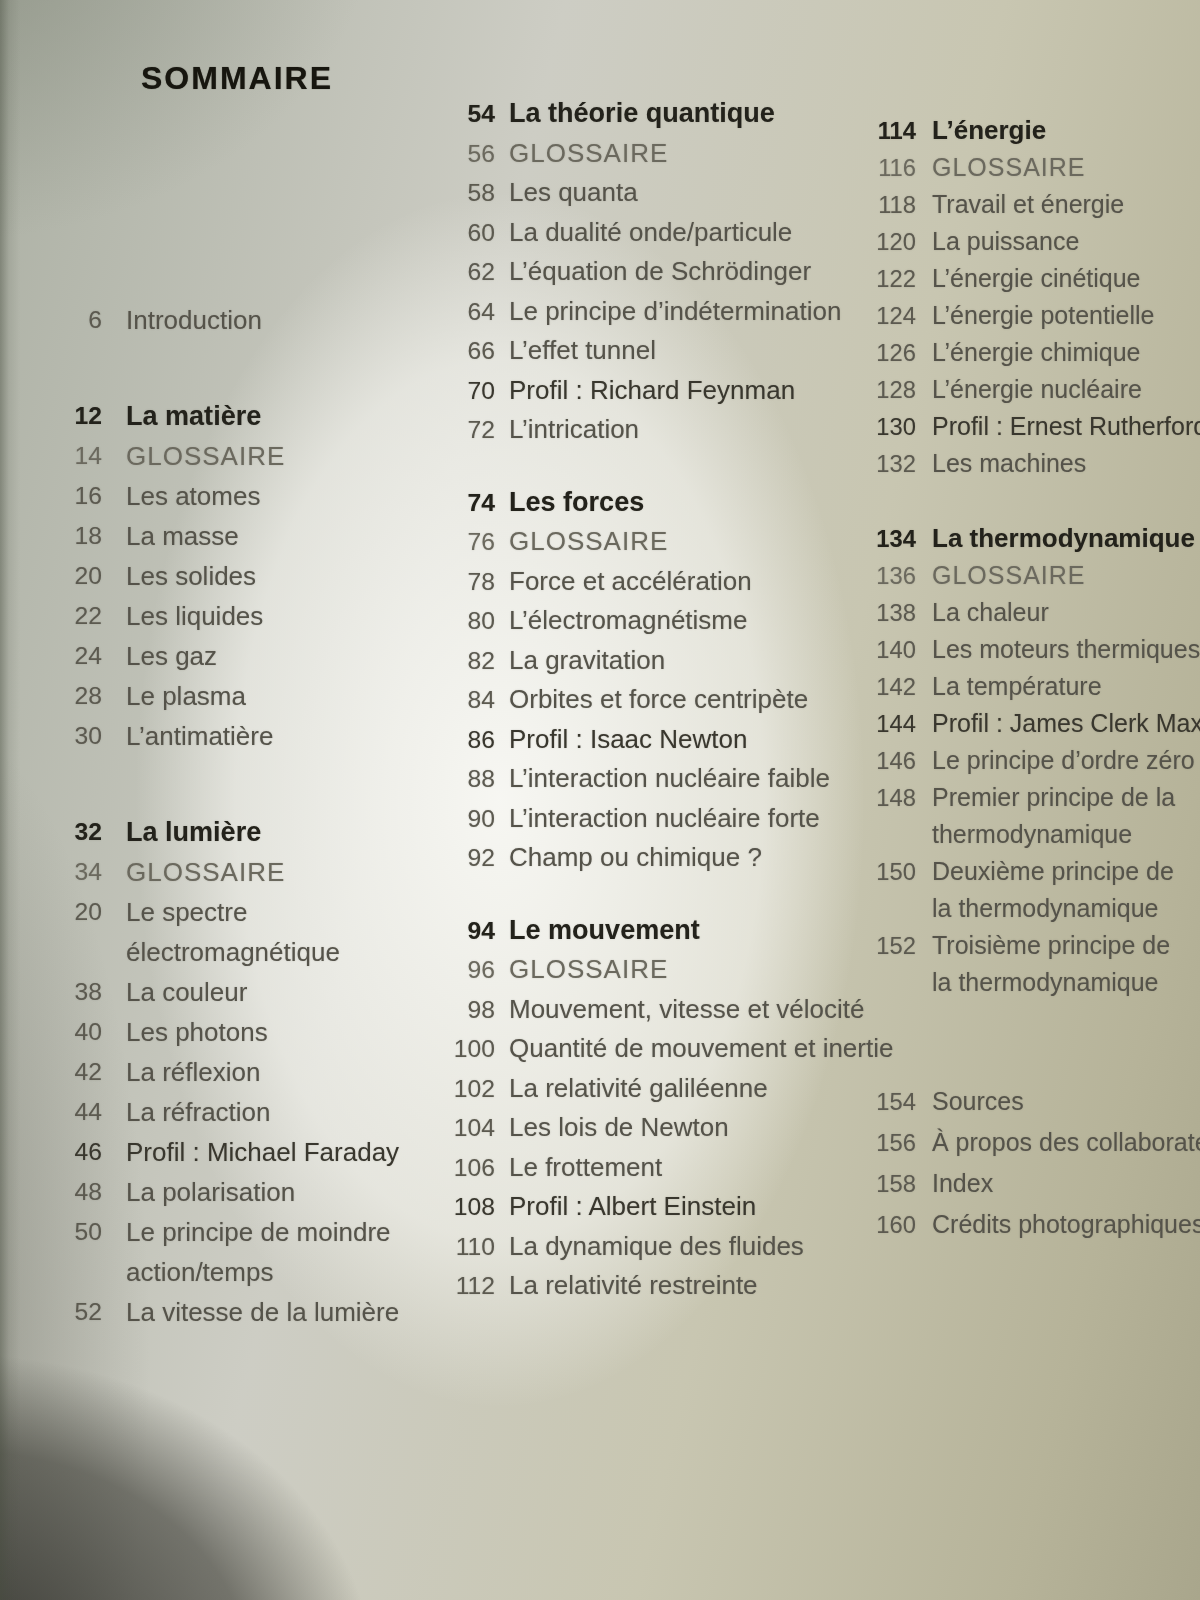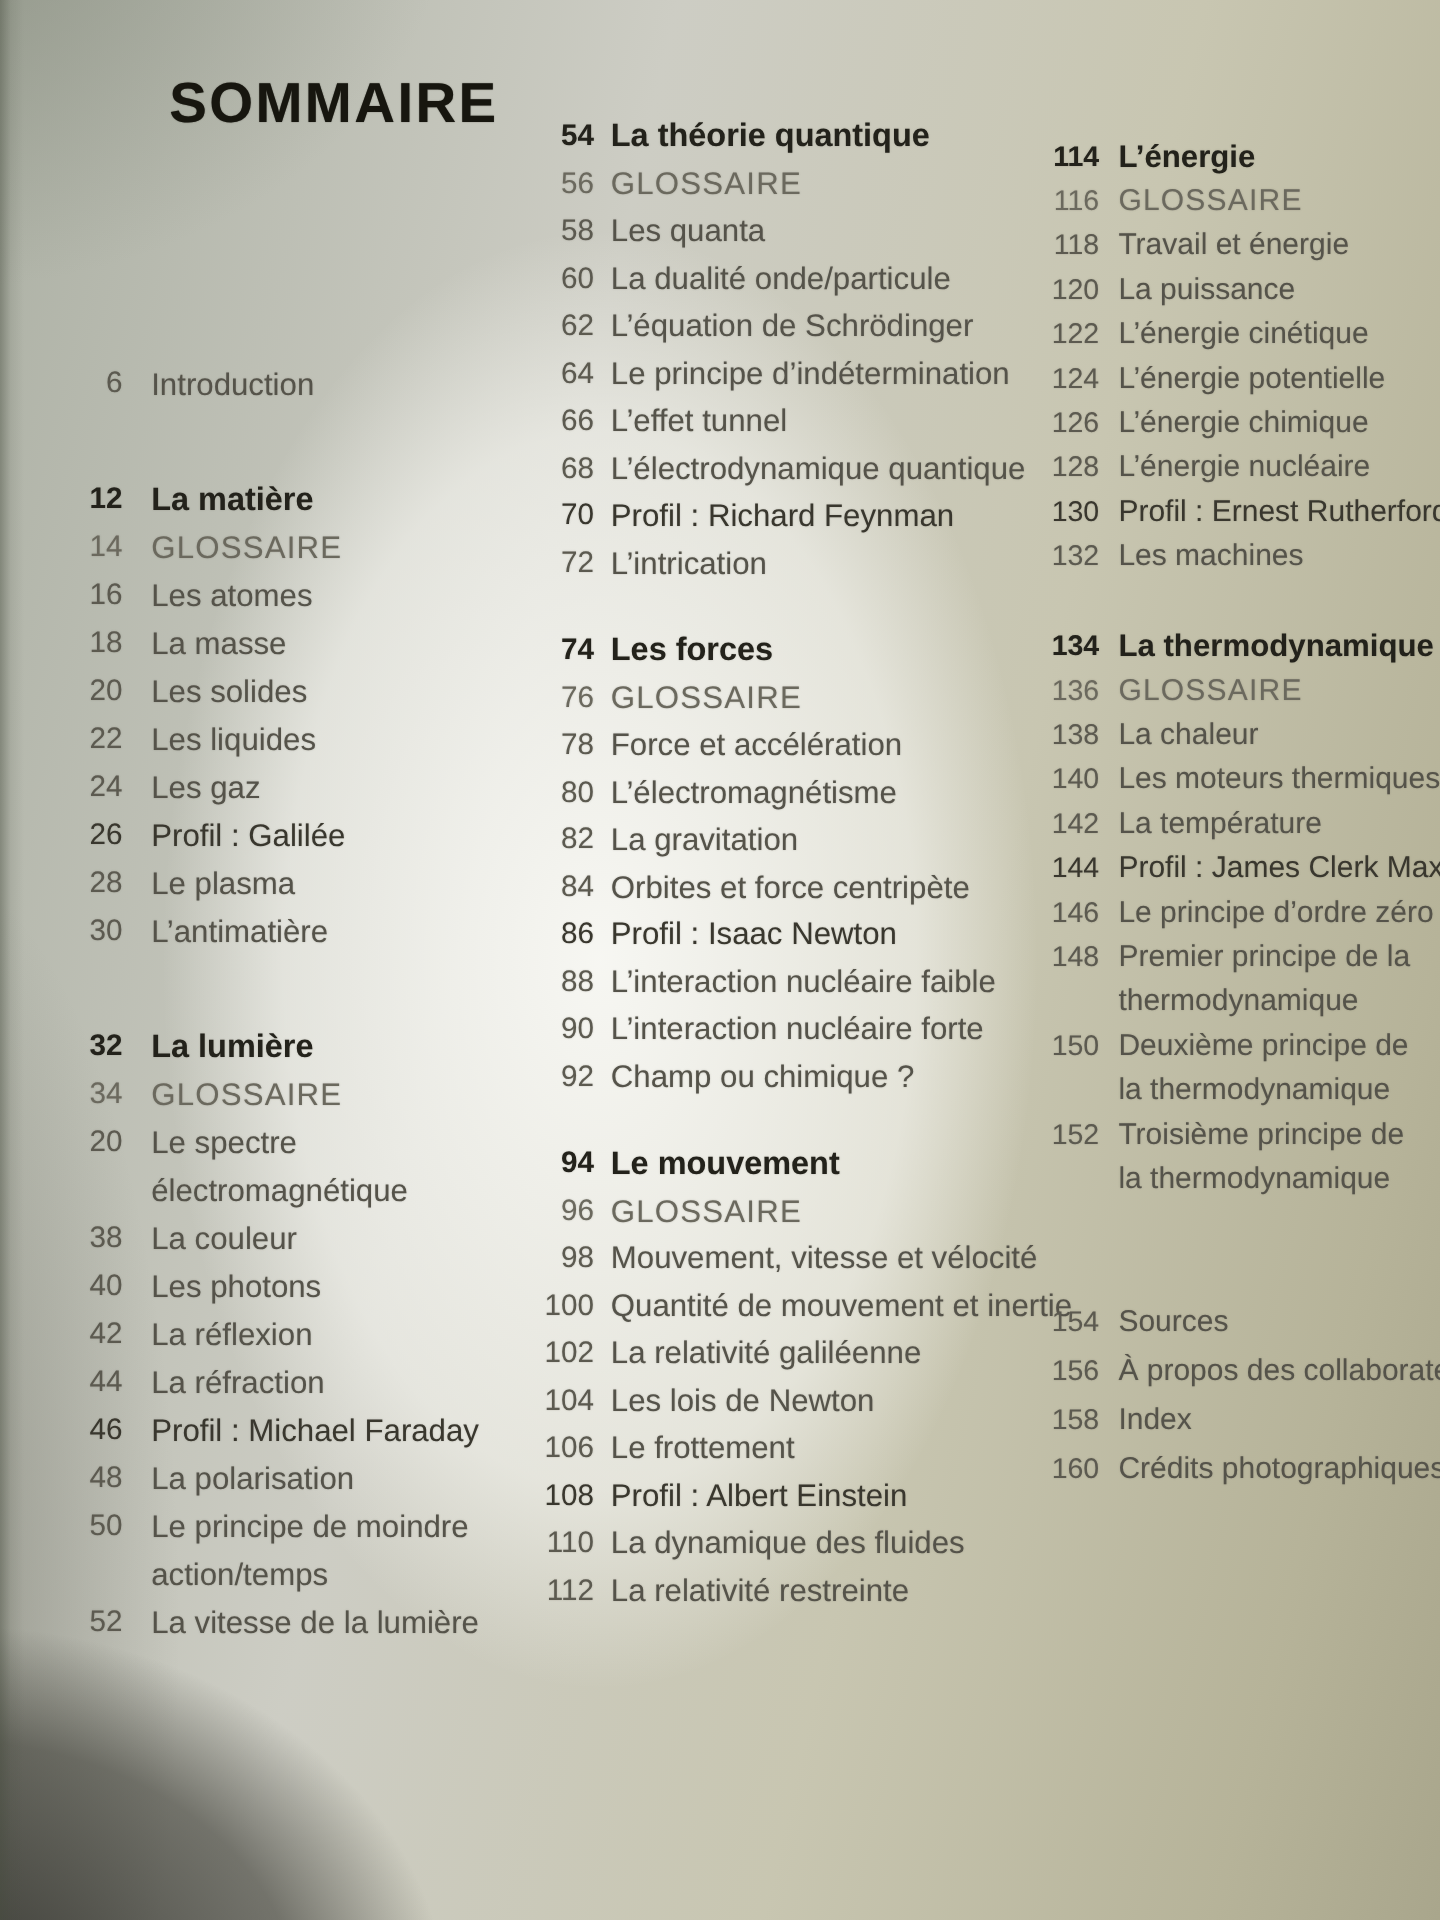--- a/index.html
+++ b/index.html
@@ -18,21 +18,21 @@
     background:
       linear-gradient(to right, rgba(70,76,62,0.45) 0px, rgba(70,76,62,0.12) 9px, rgba(70,76,62,0) 20px),
       radial-gradient(560px 440px at -40px 1680px, rgba(47,47,42,0.92) 0%, rgba(60,60,53,0.62) 52%, rgba(60,60,53,0) 74%),
       radial-gradient(300px 900px at -60px 1350px, rgba(88,88,78,0.40) 0%, rgba(88,88,78,0) 70%),
       radial-gradient(620px 460px at -60px -80px, rgba(116,122,108,0.50) 0%, rgba(116,122,108,0) 70%),
       radial-gradient(480px 800px at 500px 800px, rgba(249,249,245,0.95) 0%, rgba(245,245,240,0.62) 55%, rgba(245,245,240,0) 76%),
       linear-gradient(103deg, #adb1a5 0%, #cdcdc4 36%, #c8c6b1 64%, #b6b399 88%, #a9a68c 100%);
   }
   .title{
     position:absolute;left:141px;top:62px;margin:0;
-    font-size:47px;line-height:1;font-weight:bold;letter-spacing:2px;
+    font-size:32px;line-height:1;font-weight:bold;letter-spacing:2px;
     color:var(--title-ink);
     text-shadow:0 0 1px rgba(23,22,15,0.6);
   }
   .col{position:absolute;text-shadow:0 0 1.5px rgba(96,94,84,0.35);}
   .col1{left:52px; top:300px; width:370px; --lh:40px;   --fs:26px; --numw:50px; --gap:24px;}
   .col2{left:425px;top:94px;  width:440px; --lh:39.5px; --fs:26px; --numw:70px; --gap:14px;}
   .col3{left:846px;top:112px; width:360px; --lh:37px;   --fs:25px; --numw:70px; --gap:16px;}
   .col1 .section + .section{margin-top:56px;}
   .col2 .section + .section{margin-top:33px;}
   .col3 .section + .section{margin-top:38px;}
@@ -83,24 +83,20 @@
           <span class="label">Les solides</span>
         </div>
         <div class="row row-entry">
           <span class="num">22</span>
           <span class="label">Les liquides</span>
         </div>
         <div class="row row-entry">
           <span class="num">24</span>
           <span class="label">Les gaz</span>
         </div>
-        <div class="row row-profile">
-          <span class="num">26</span>
-          <span class="label">Profil : Galilée</span>
-        </div>
         <div class="row row-entry">
           <span class="num">28</span>
           <span class="label">Le plasma</span>
         </div>
         <div class="row row-entry">
           <span class="num">30</span>
           <span class="label">L’antimatière</span>
         </div>
       </div>
       <div class="section">
@@ -174,24 +170,20 @@
           <span class="num">62</span>
           <span class="label">L’équation de Schrödinger</span>
         </div>
         <div class="row row-entry">
           <span class="num">64</span>
           <span class="label">Le principe d’indétermination</span>
         </div>
         <div class="row row-entry">
           <span class="num">66</span>
           <span class="label">L’effet tunnel</span>
-        </div>
-        <div class="row row-entry">
-          <span class="num">68</span>
-          <span class="label">L’électrodynamique quantique</span>
         </div>
         <div class="row row-profile">
           <span class="num">70</span>
           <span class="label">Profil : Richard Feynman</span>
         </div>
         <div class="row row-entry">
           <span class="num">72</span>
           <span class="label">L’intrication</span>
         </div>
       </div>

